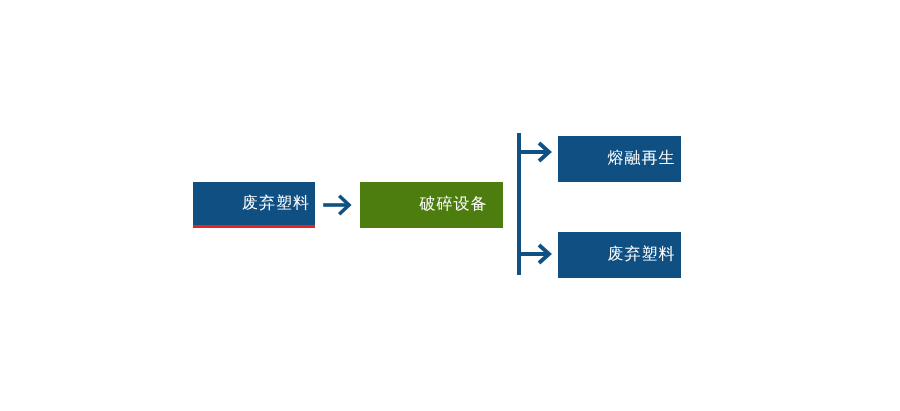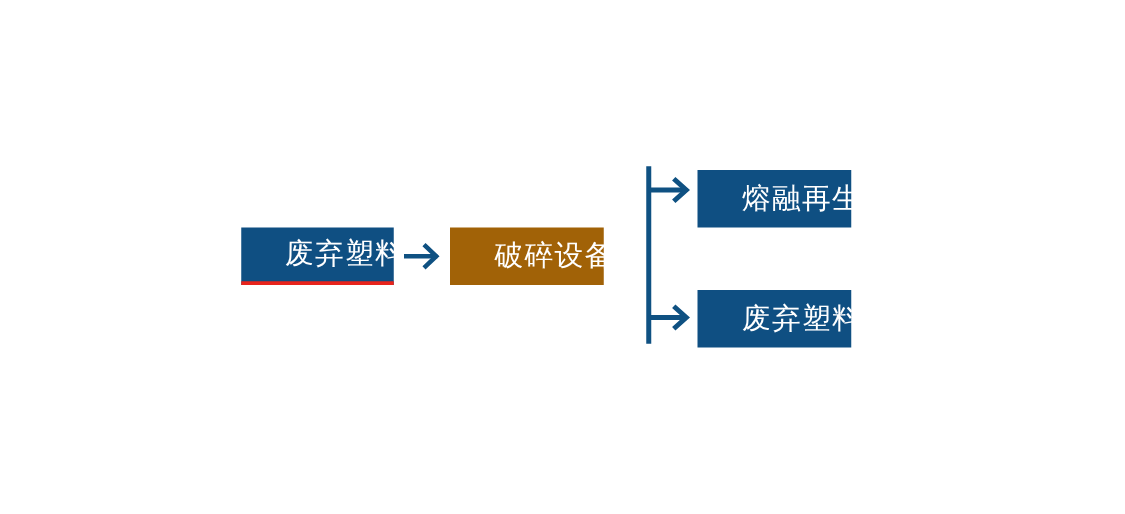--- a/index.html
+++ b/index.html
@@ -22,21 +22,21 @@
   }
 
   
   .node {
     position: absolute;
     display: flex;
     align-items: center;
     justify-content: center;
     box-sizing: border-box;
     color: #ffffff;
-    font-size: 23px;
+    font-size: 16px;
     letter-spacing: 1px;
     line-height: 1;
     white-space: nowrap;
     user-select: none;
     padding-left: 44px;
   }
   .node-label {
     display: block;
     transform: translateY(-1px);
   }
@@ -46,23 +46,23 @@
     top: 182px;
     width: 122px;
     height: 46px;
     background: #0f4f82;
     border-bottom: 3px solid #e8241c;
   }
 
   .node-crusher {
     left: 360px;
     top: 182px;
-    width: 123px;
+    width: 143px;
     height: 46px;
-    background: #a16207;
+    background: #4d7c0f;
   }
 
   .node-remelt {
     left: 558px;
     top: 136px;
     width: 123px;
     height: 46px;
     background: #0f4f82;
   }
 

